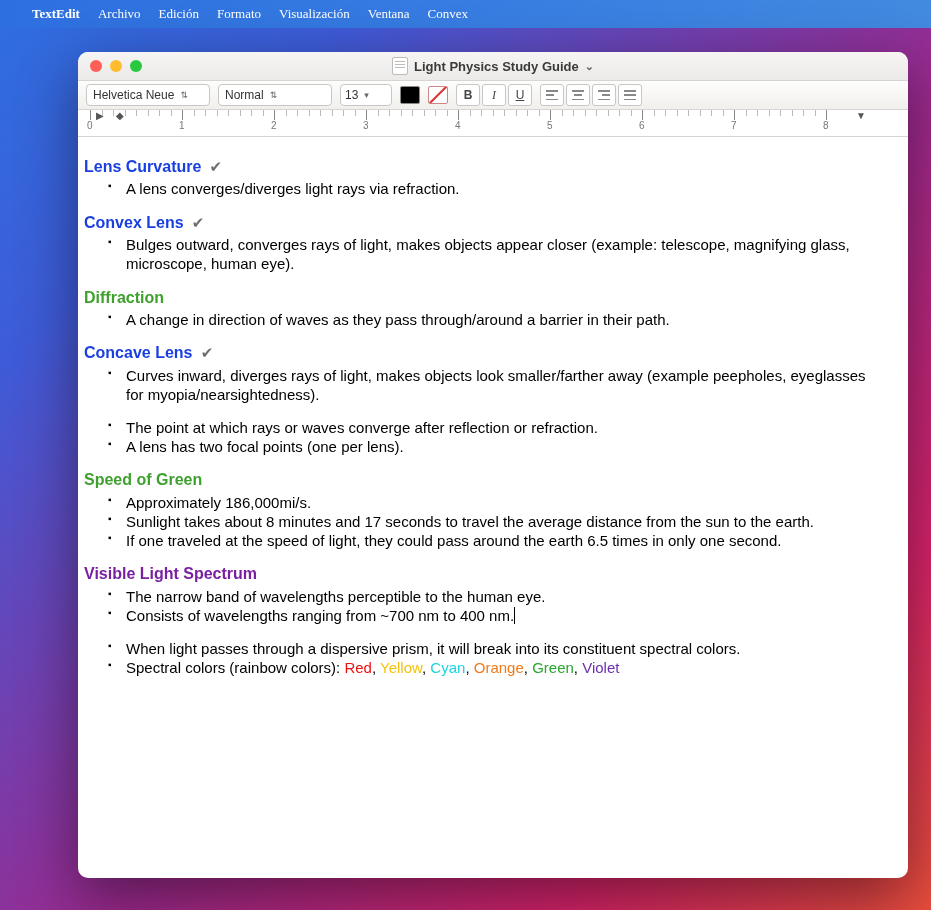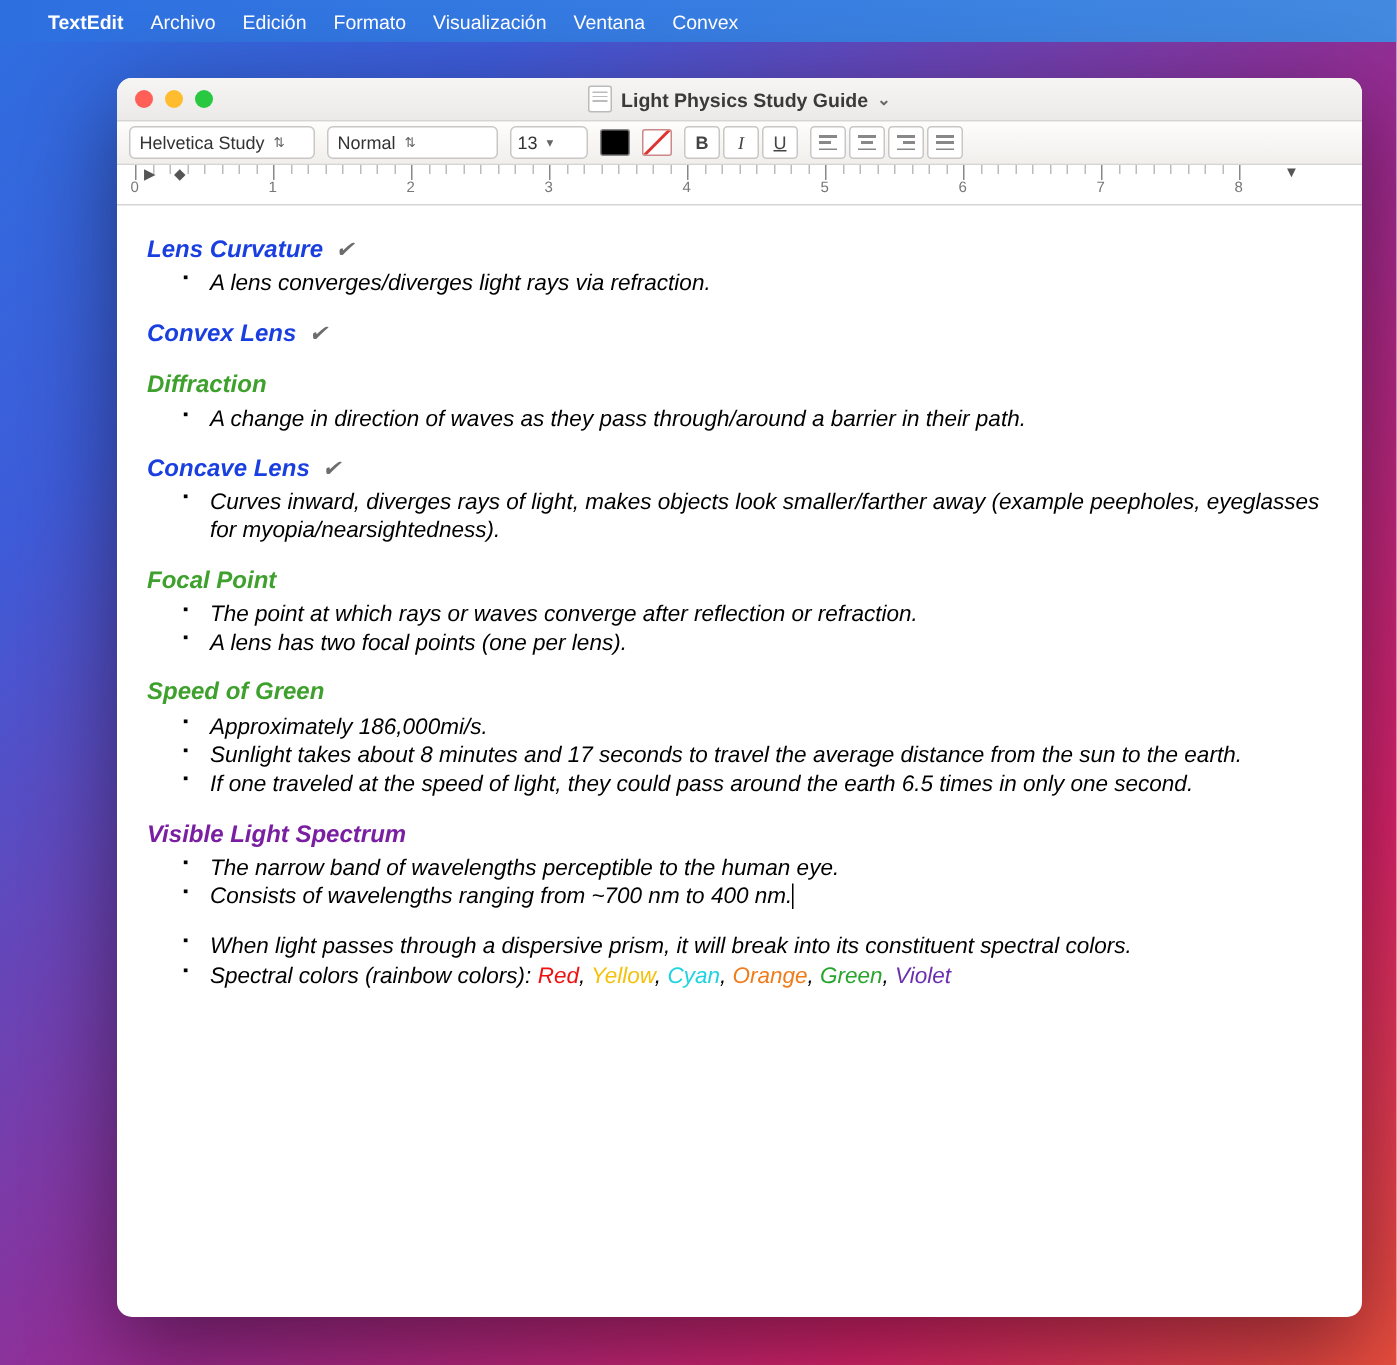--- a/index.html
+++ b/index.html
@@ -14,21 +14,21 @@
     height:28px;
     background:linear-gradient(90deg,rgba(46,111,224,.92),rgba(60,145,230,.92));
     color:#fff;
     display:flex;align-items:center;
     font-size:13px;
     padding:0 14px;
     gap:18px;
   }
   .menubar .apple{font-size:15px;}
   .menubar .appname{font-weight:700;}
-  .menubar span{white-space:nowrap;}
+  .menubar span{white-space:nowrap;font-family:Liberation Serif, serif;}
   
   .window{
     position:absolute;
     left:78px;top:52px;
     width:830px;height:826px;
     background:#ffffff;
     border-radius:10px;
     box-shadow:0 20px 60px rgba(0,0,0,.45);
     overflow:hidden;
     display:flex;flex-direction:column;
@@ -88,21 +88,21 @@
   .ruler{
     height:26px;background:#fff;border-bottom:1px solid #d7d5d3;
     position:relative;font-size:10px;color:#777;
   }
   .ruler .mark{position:absolute;top:0;height:6px;border-left:1px solid #bbb;}
   .ruler .mark.big{height:10px;border-left:1px solid #888;}
   .ruler .num{position:absolute;top:10px;transform:translateX(-3px);}
   .ruler .tab{position:absolute;top:0;font-size:10px;color:#555;}
   .ruler .indend{position:absolute;top:0;color:#555;font-size:10px;}
   
-  .doc{flex:1;overflow:auto;padding:20px 22px 30px 20px;font-size:15px;color:#000;line-height:1.28;font-style:italic;}
+  .doc{flex:1;overflow:auto;padding:20px 22px 30px 6px;font-size:15px;color:#000;line-height:1.28;}
   .sec{margin-bottom:14px;}
   .hdr{font-weight:700;font-size:16px;margin-bottom:2px;}
   .hdr.blue{color:#1a3fe0;}
   .hdr.green{color:#3fa12d;}
   .hdr.purple{color:#7a1fa2;}
   .chk{color:#6d6d6d;font-weight:400;margin-left:4px;font-size:15px;}
   ul.b{list-style:none;margin:0;padding:0;}
   ul.b li{position:relative;padding-left:42px;margin:0;}
   ul.b li::before{content:"▪";position:absolute;left:24px;top:1px;font-size:10px;color:#000;}
   .rc{font-weight:400;}
@@ -133,21 +133,21 @@
     </div>
     <div class="titlewrap">
       <span class="docicon"></span>
       <span>Light Physics Study Guide</span>
       <span class="chev">⌄</span>
     </div>
   </div>
 
   <div class="fmtbar">
     <div class="sel" style="width:110px">
-      <span>Helvetica Study</span>
+      <span>Helvetica Neue</span>
       <span class="arr">⇅</span>
     </div>
     <div class="sel" style="width:100px">
       <span>Normal</span>
       <span class="arr">⇅</span>
     </div>
     <div class="sel small" style="width:42px">
       <span>13</span>
       <span class="arr">▾</span>
     </div>
@@ -272,35 +272,37 @@
 
   <div class="doc" id="doc">
       <div class="sec">
         <div class="hdr blue">Lens Curvature<span class="chk"> ✔</span></div>
         <ul class="b">
           <li>A lens converges/diverges light rays via refraction.</li>
         </ul>
       </div>
       <div class="sec">
         <div class="hdr blue">Convex Lens<span class="chk"> ✔</span></div>
+        <ul class="b">
+          <li>Bulges outward, converges rays of light, makes objects appear closer (example: telescope, magnifying glass, microscope, human eye).</li>
+        </ul>
       </div>
       <div class="sec">
         <div class="hdr green">Diffraction</div>
         <ul class="b">
           <li>A change in direction of waves as they pass through/around a barrier in their path.</li>
         </ul>
       </div>
       <div class="sec">
         <div class="hdr blue">Concave Lens<span class="chk"> ✔</span></div>
         <ul class="b">
           <li>Curves inward, diverges rays of light, makes objects look smaller/farther away (example peepholes, eyeglasses for myopia/nearsightedness).</li>
         </ul>
       </div>
       <div class="sec">
-        <div class="hdr green">Focal Point</div>
         <ul class="b">
           <li>The point at which rays or waves converge after reflection or refraction.</li>
           <li>A lens has two focal points (one per lens).</li>
         </ul>
       </div>
       <div class="sec">
         <div class="hdr green">Speed of Green</div>
         <ul class="b">
           <li>Approximately 186,000mi/s.</li>
           <li>Sunlight takes about 8 minutes and 17 seconds to travel the average distance from the sun to the earth.</li>

